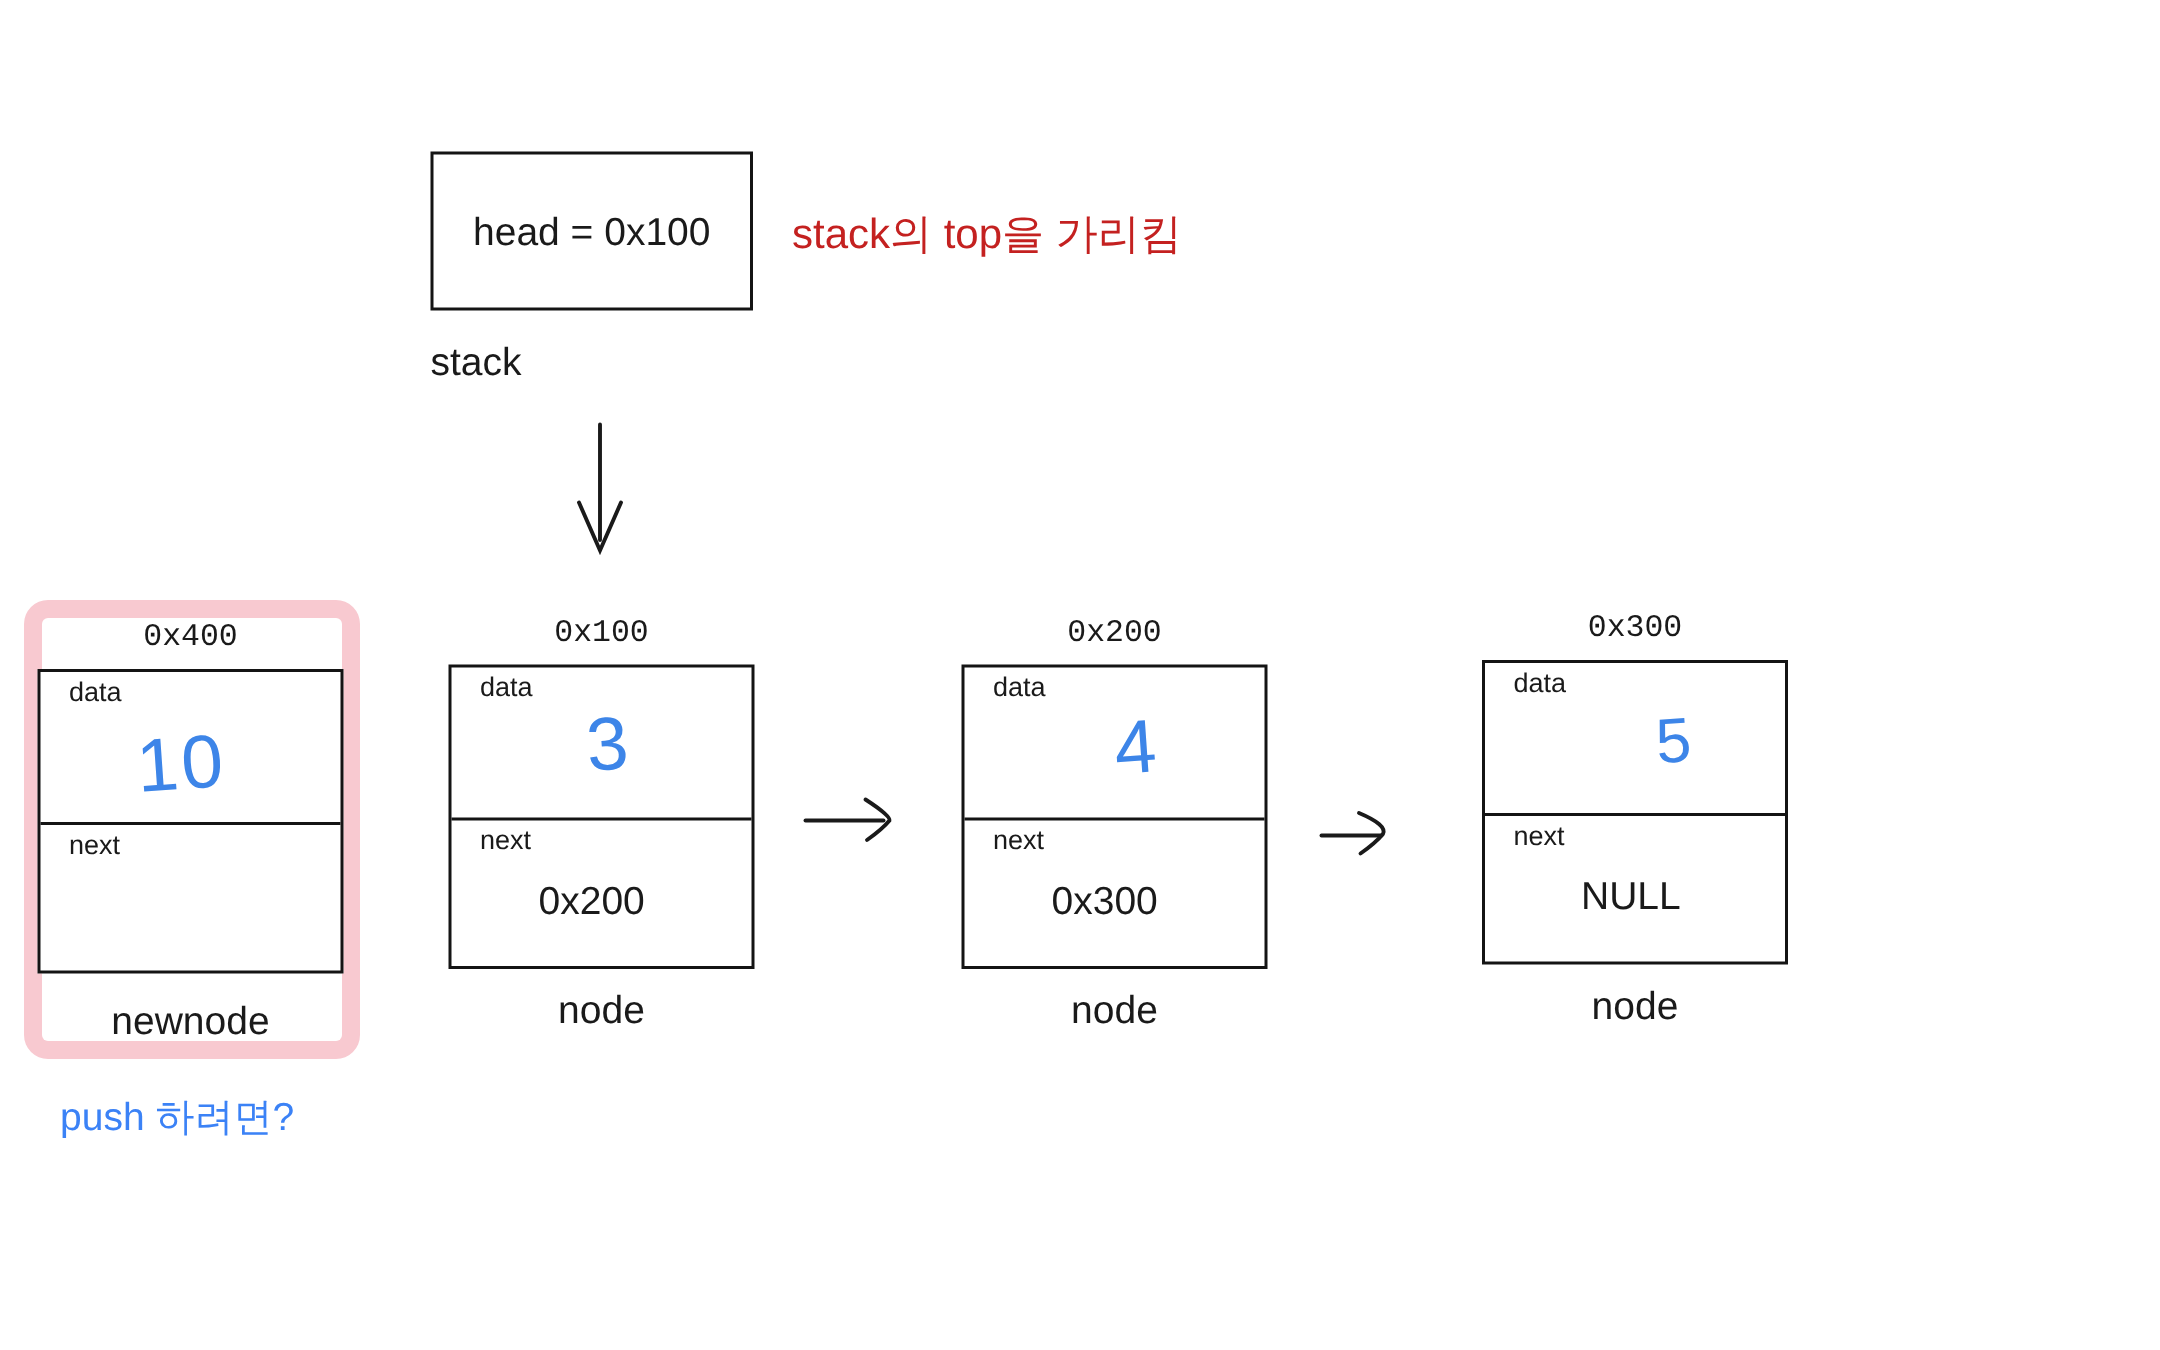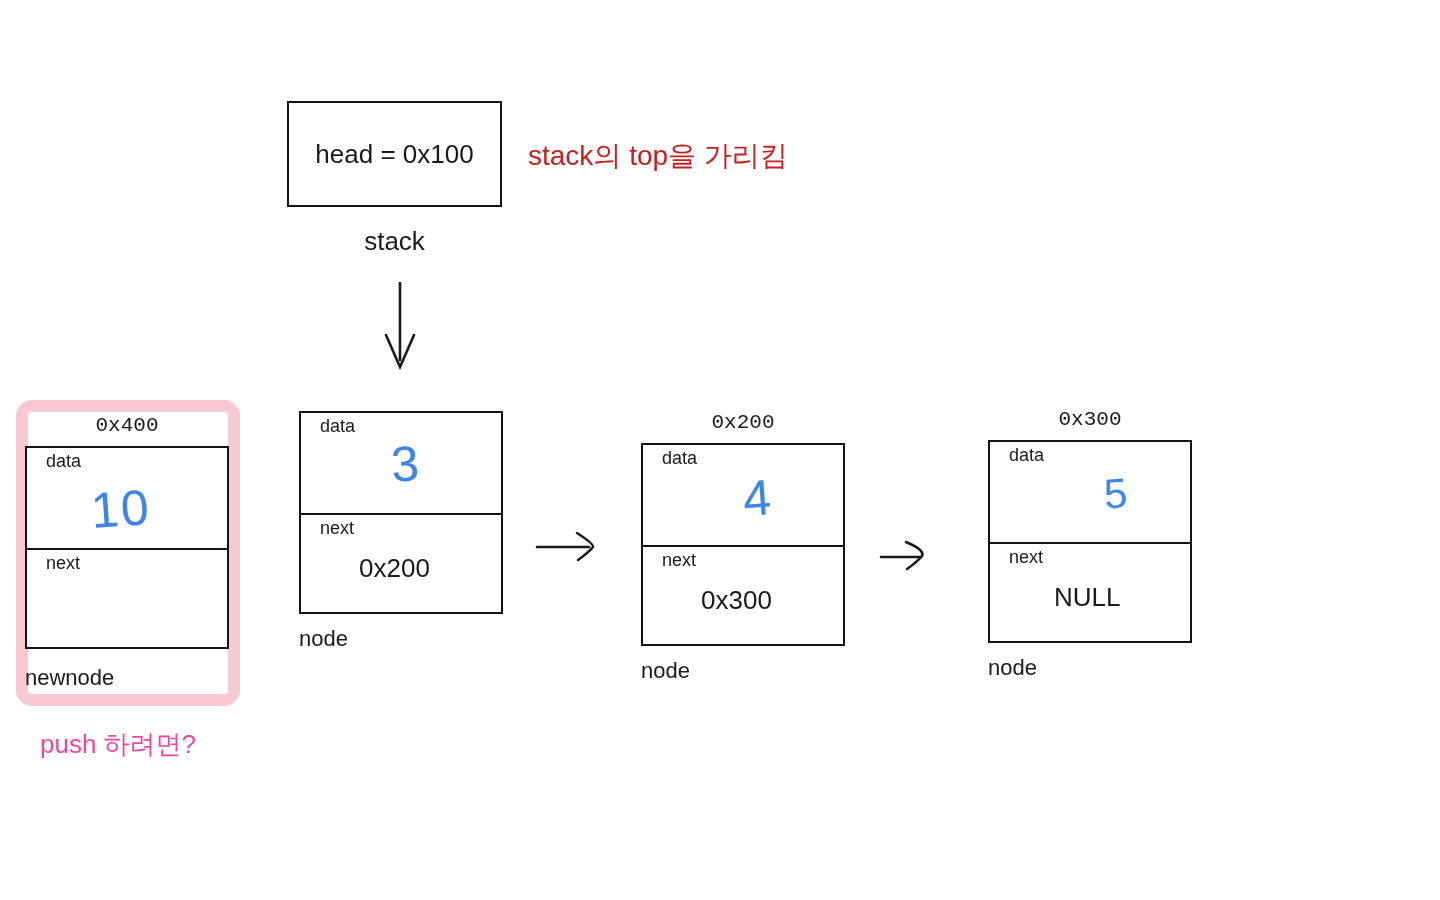--- a/index.html
+++ b/index.html
@@ -18,34 +18,34 @@
     width: 211px; height: 102px;
     border: 2.5px solid #141414;
     display: flex; align-items: center; justify-content: center;
     font-size: 26px;
     background: #fff;
   }
   .stack-caption {
     position: absolute;
     left: 287px; top: 226px;
     width: 215px;
-    text-align: center;
+    text-align: left;
     font-size: 26px;
   }
   .red-note {
     position: absolute;
     left: 528px; top: 137px;
     font-size: 28px;
     color: #c42120;
   }
   .push-question {
     position: absolute;
     left: 40px; top: 727px;
     font-size: 26px;
-    color: #ec4899;
+    color: #3b82f6;
   }
   .pink-highlight {
     position: absolute;
     left: 16px; top: 400px;
     width: 224px; height: 306px;
     background: #f8c9d0;
     border-radius: 16px;
   }
   .pink-inner {
     position: absolute;
@@ -89,21 +89,22 @@
     font-size: 50px;
     transform: rotate(-4deg);
     letter-spacing: 2px;
   }
   .next-value {
     position: absolute;
     top: 38px; left: 58px;
     font-size: 26px;
   }
   .node-caption {
-    font-size: 22px;
+    text-align: center;
+    font-size: 26px;
     margin-top: 12px;
   }
   svg.arrows {
     position: absolute;
     left: 0; top: 0;
     pointer-events: none;
   }
 </style>
 </head>
 <body>
@@ -144,20 +145,21 @@
       </div>
       <div class="cell-next">
         <span class="cell-label">next</span>
         <span class="next-value"></span>
       </div>
     </div>
     <div class="node-caption" style="margin-top:16px;">newnode</div>
   </div>
 
   <div class="node-group" style="left:299px; top:411px;">
+    <div class="node-address">0x100</div>
     <div class="node-box">
       <div class="cell-data">
         <span class="cell-label">data</span>
         <span class="hand-value" style="left:90px; top:22px;">3</span>
       </div>
       <div class="cell-next">
         <span class="cell-label">next</span>
         <span class="next-value">0x200</span>
       </div>
     </div>

